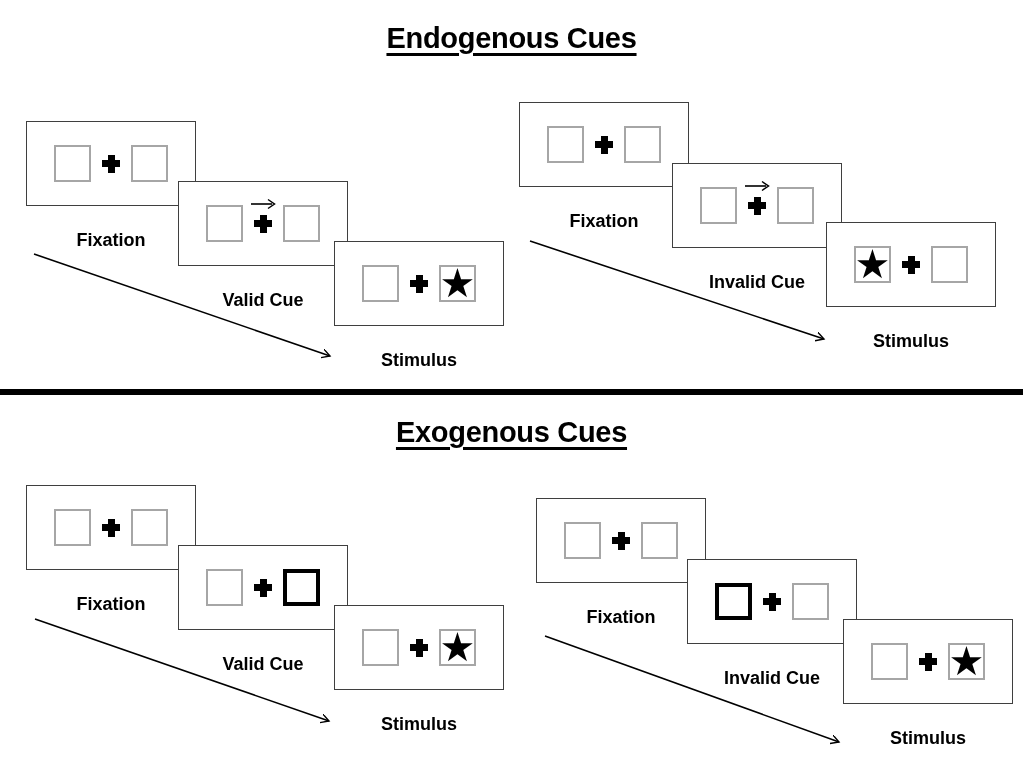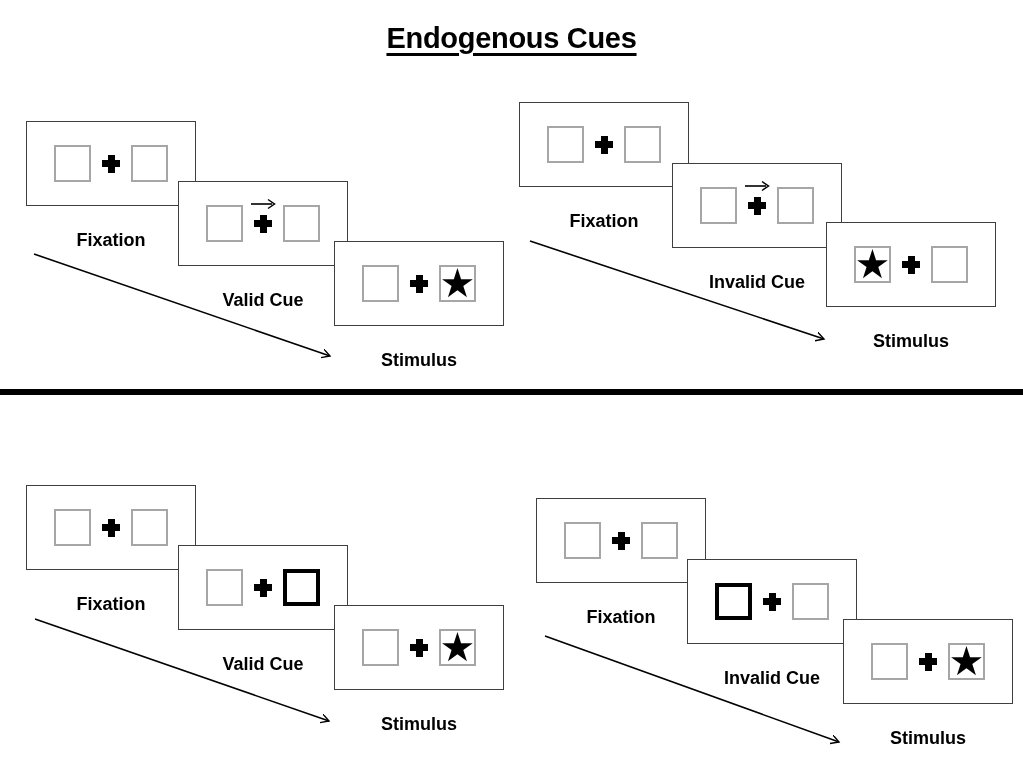--- a/index.html
+++ b/index.html
@@ -62,20 +62,23 @@
     </defs>
     <line x1="34" y1="254" x2="330" y2="356" stroke="#000" stroke-width="1.6" marker-end="url(#ah)"></line>
     <line x1="530" y1="241" x2="824" y2="339" stroke="#000" stroke-width="1.6" marker-end="url(#ah)"></line>
     <line x1="35" y1="619" x2="329" y2="721" stroke="#000" stroke-width="1.6" marker-end="url(#ah)"></line>
     <line x1="545" y1="636" x2="839" y2="742" stroke="#000" stroke-width="1.6" marker-end="url(#ah)"></line>
   </svg>
 
   <div class="section-title" id="title-endo">
     <span>Endogenous Cues</span>
   </div>
+  <div class="section-title" id="title-exo">
+    <span>Exogenous Cues</span>
+  </div>
 
   <div id="divider"></div>
 
   <div class="stage z2" style="left:26px; top:121px;">
     <div class="panel">
       <div class="box"></div>
       <div class="plus-wrap">
           <div class="plus"></div>
         </div>
       <div class="box"></div>

